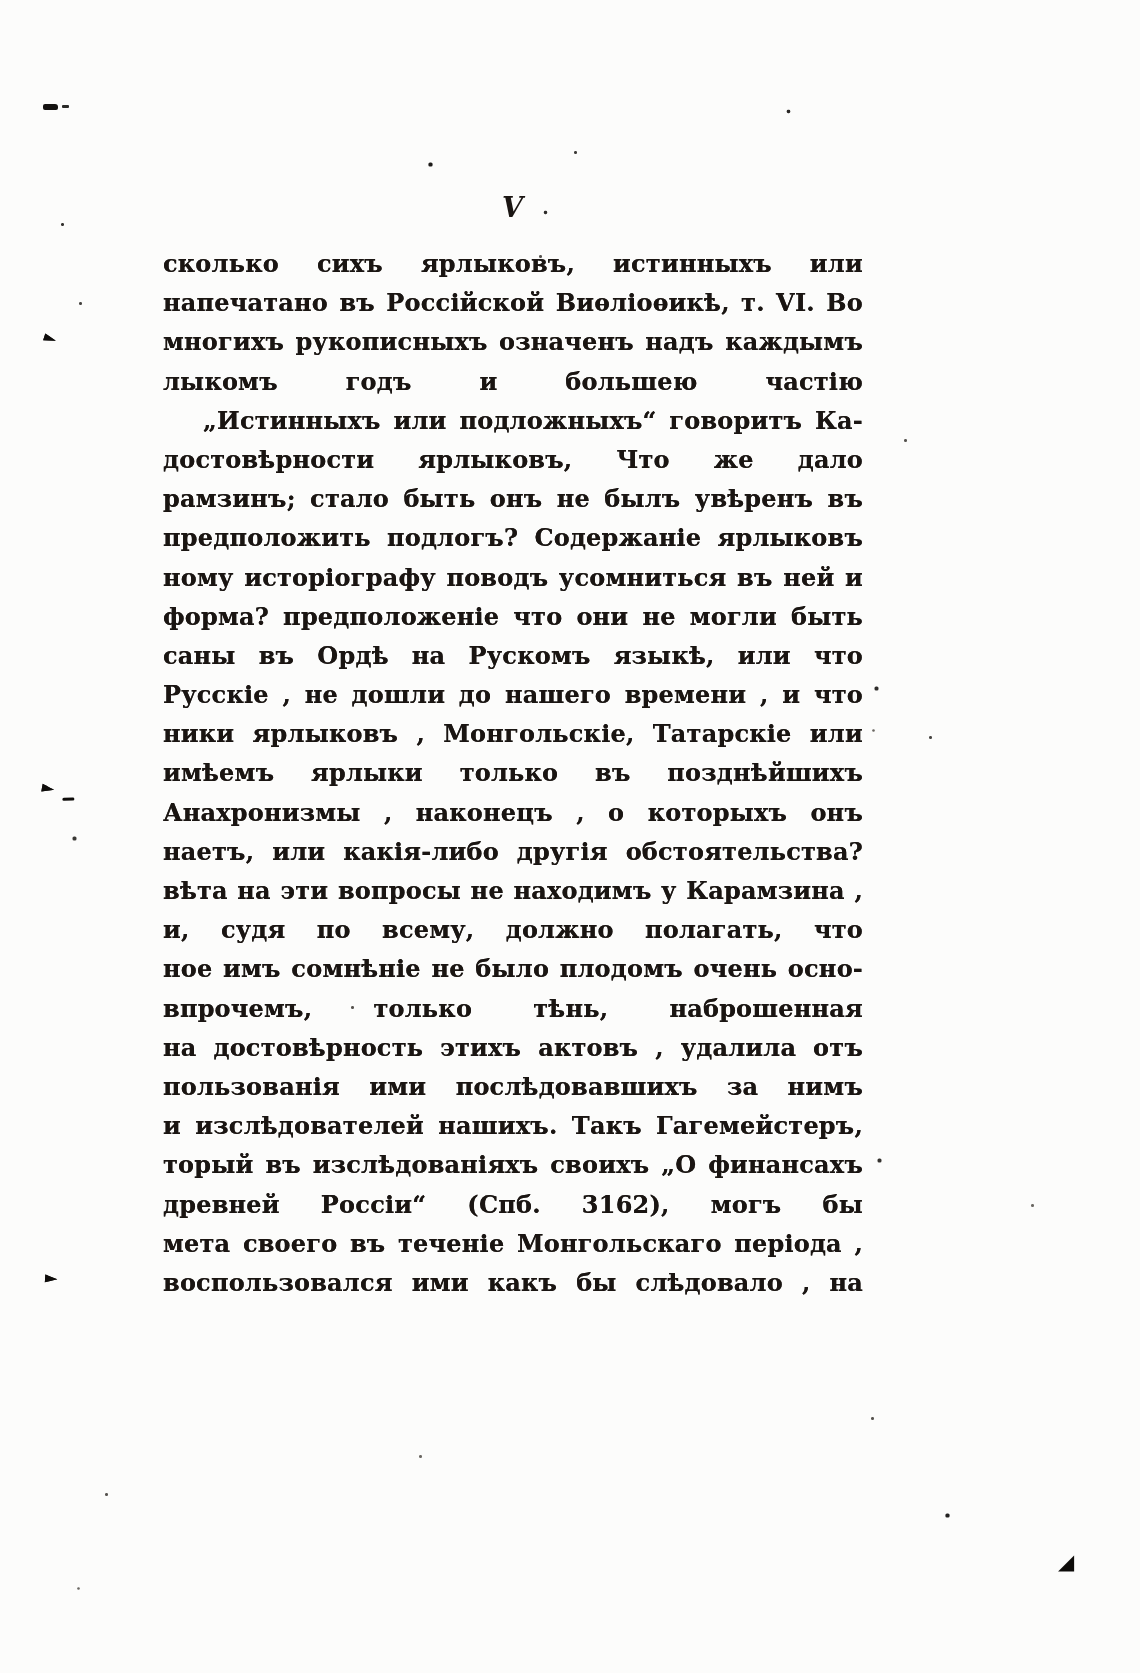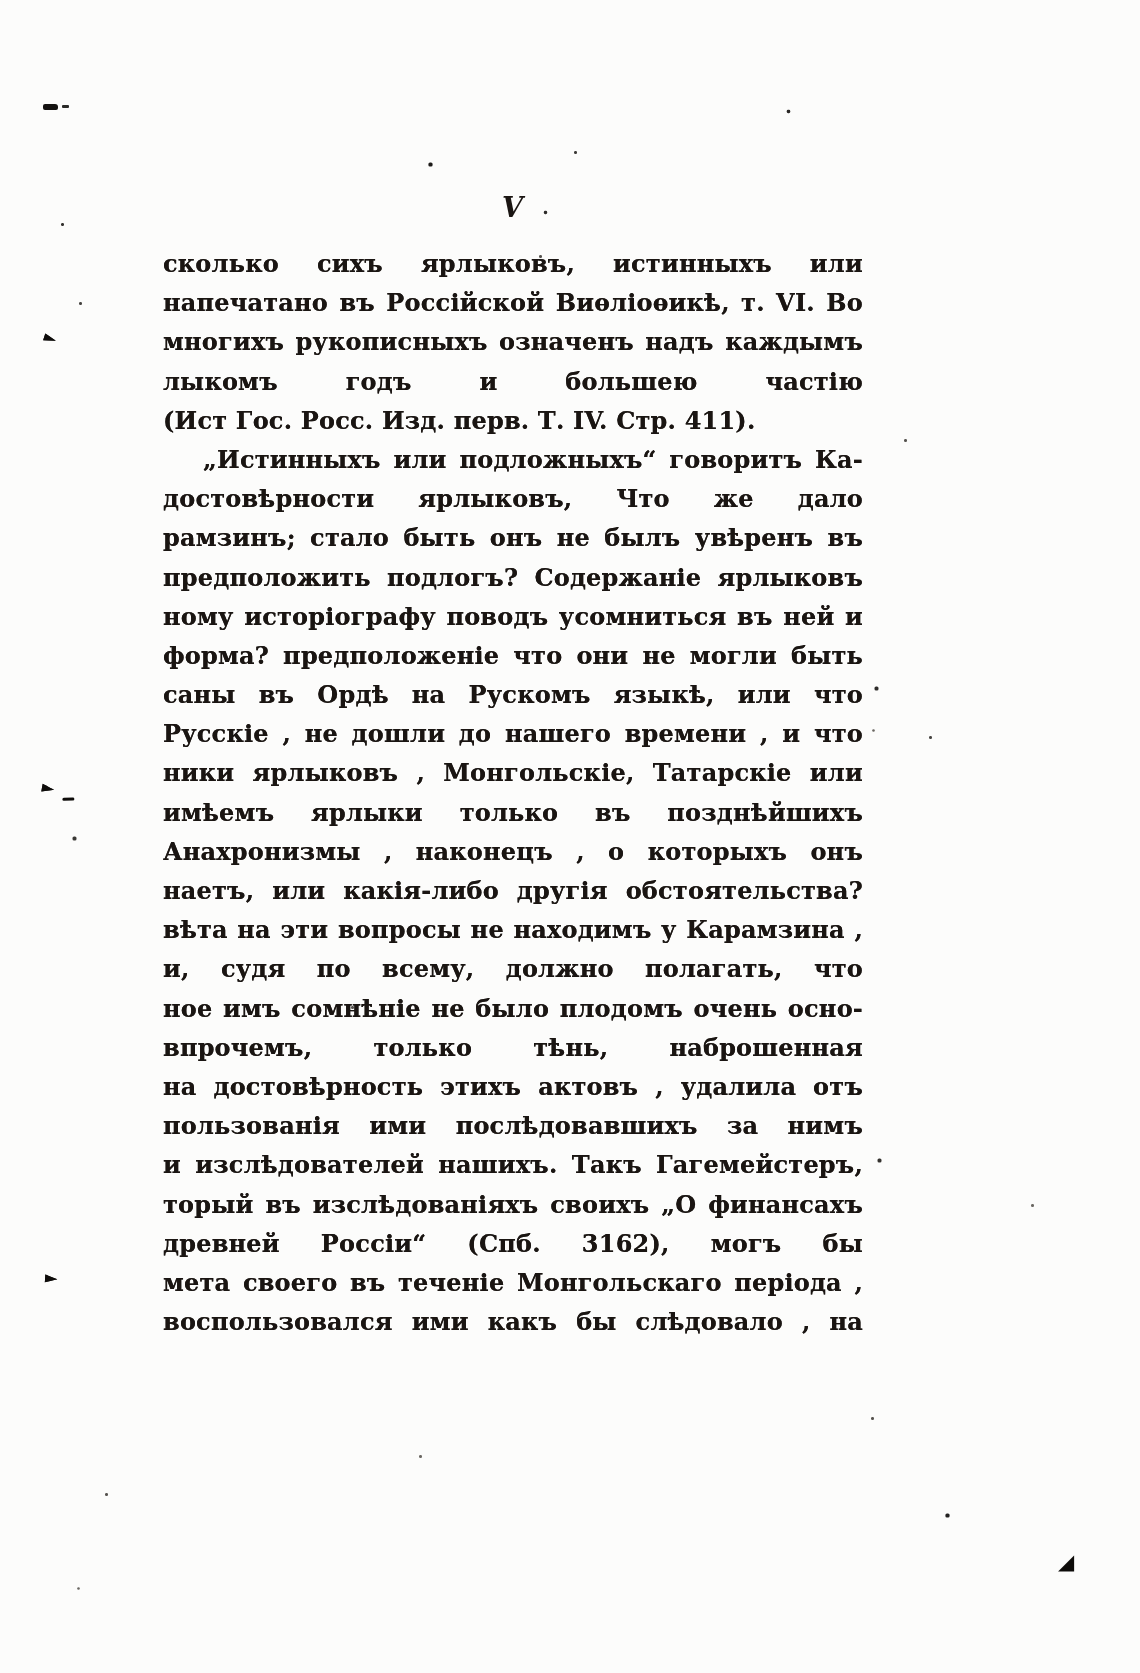--- a/index.html
+++ b/index.html
@@ -134,21 +134,20 @@
 
 <div class="page">
 
   <div class="folio">V</div>
 
   <div class="text-block">
     <div class="line">сколько сихъ ярлыковъ, истинныхъ или подложныхъ,</div>
     <div class="line">напечатано въ Россійской Виѳліоѳикѣ, т. VI. Во</div>
     <div class="line">многихъ рукописныхъ означенъ надъ каждымъ яр-</div>
     <div class="line">лыкомъ годъ и большею частію несправедливо“</div>
-    <div class="line para-end">(Ист Гос. Росс. Изд. перв. Т. IV. Стр. 411).</div>
     <div class="line indent">„Истинныхъ или подложныхъ“ говоритъ Ка-</div>
     <div class="line">достовѣрности ярлыковъ, Что же дало незабвен-</div>
     <div class="line">рамзинъ; стало быть онъ не былъ увѣренъ въ</div>
     <div class="line">предположить подлогъ? Содержаніе ярлыковъ или</div>
     <div class="line">ному исторіографу поводъ усомниться въ ней и</div>
     <div class="line">форма? предположеніе что они не могли быть пи-</div>
     <div class="line">саны въ Ордѣ на Рускомъ языкѣ, или что подлин</div>
     <div class="line">Русскіе , не дошли до нашего времени , и что мы</div>
     <div class="line">ники ярлыковъ , Монгольскіе, Татарскіе или даже</div>
     <div class="line">имѣемъ ярлыки только въ позднѣйшихъ спискахъ?</div>

